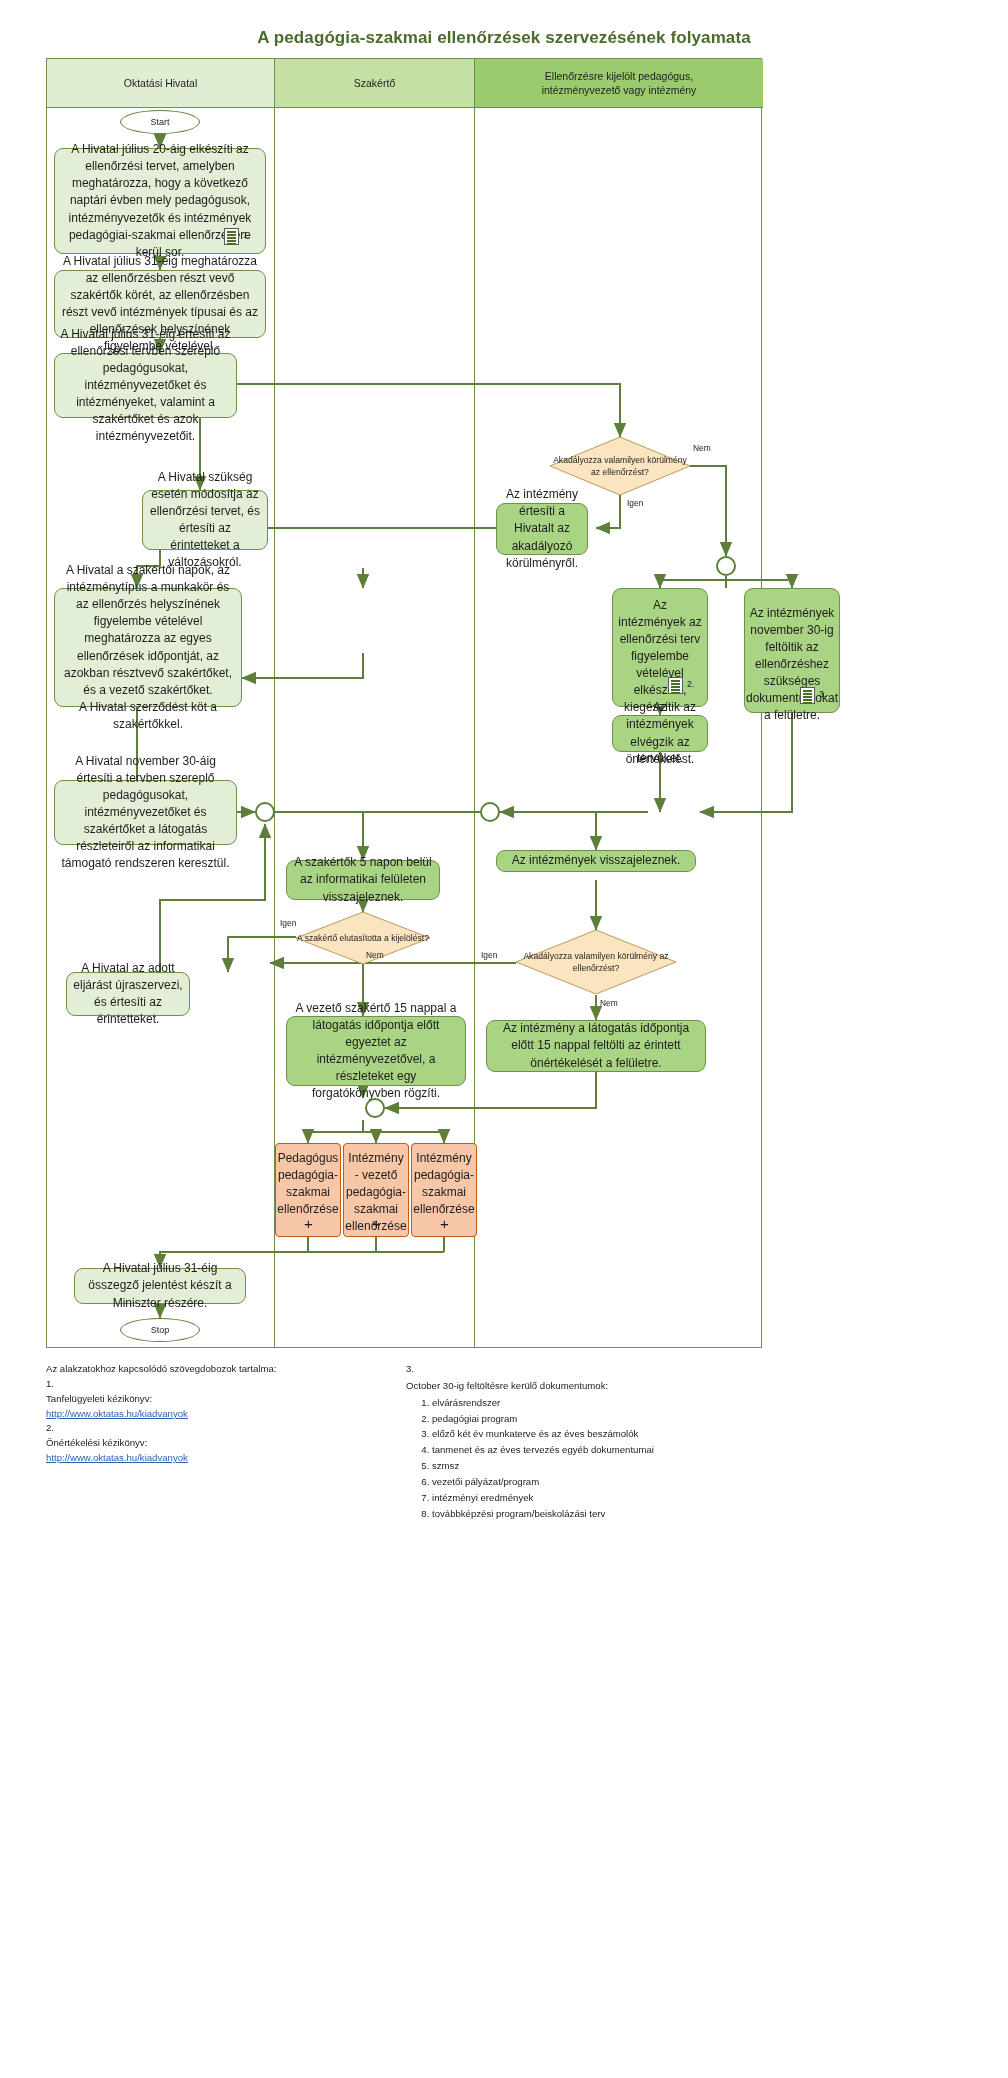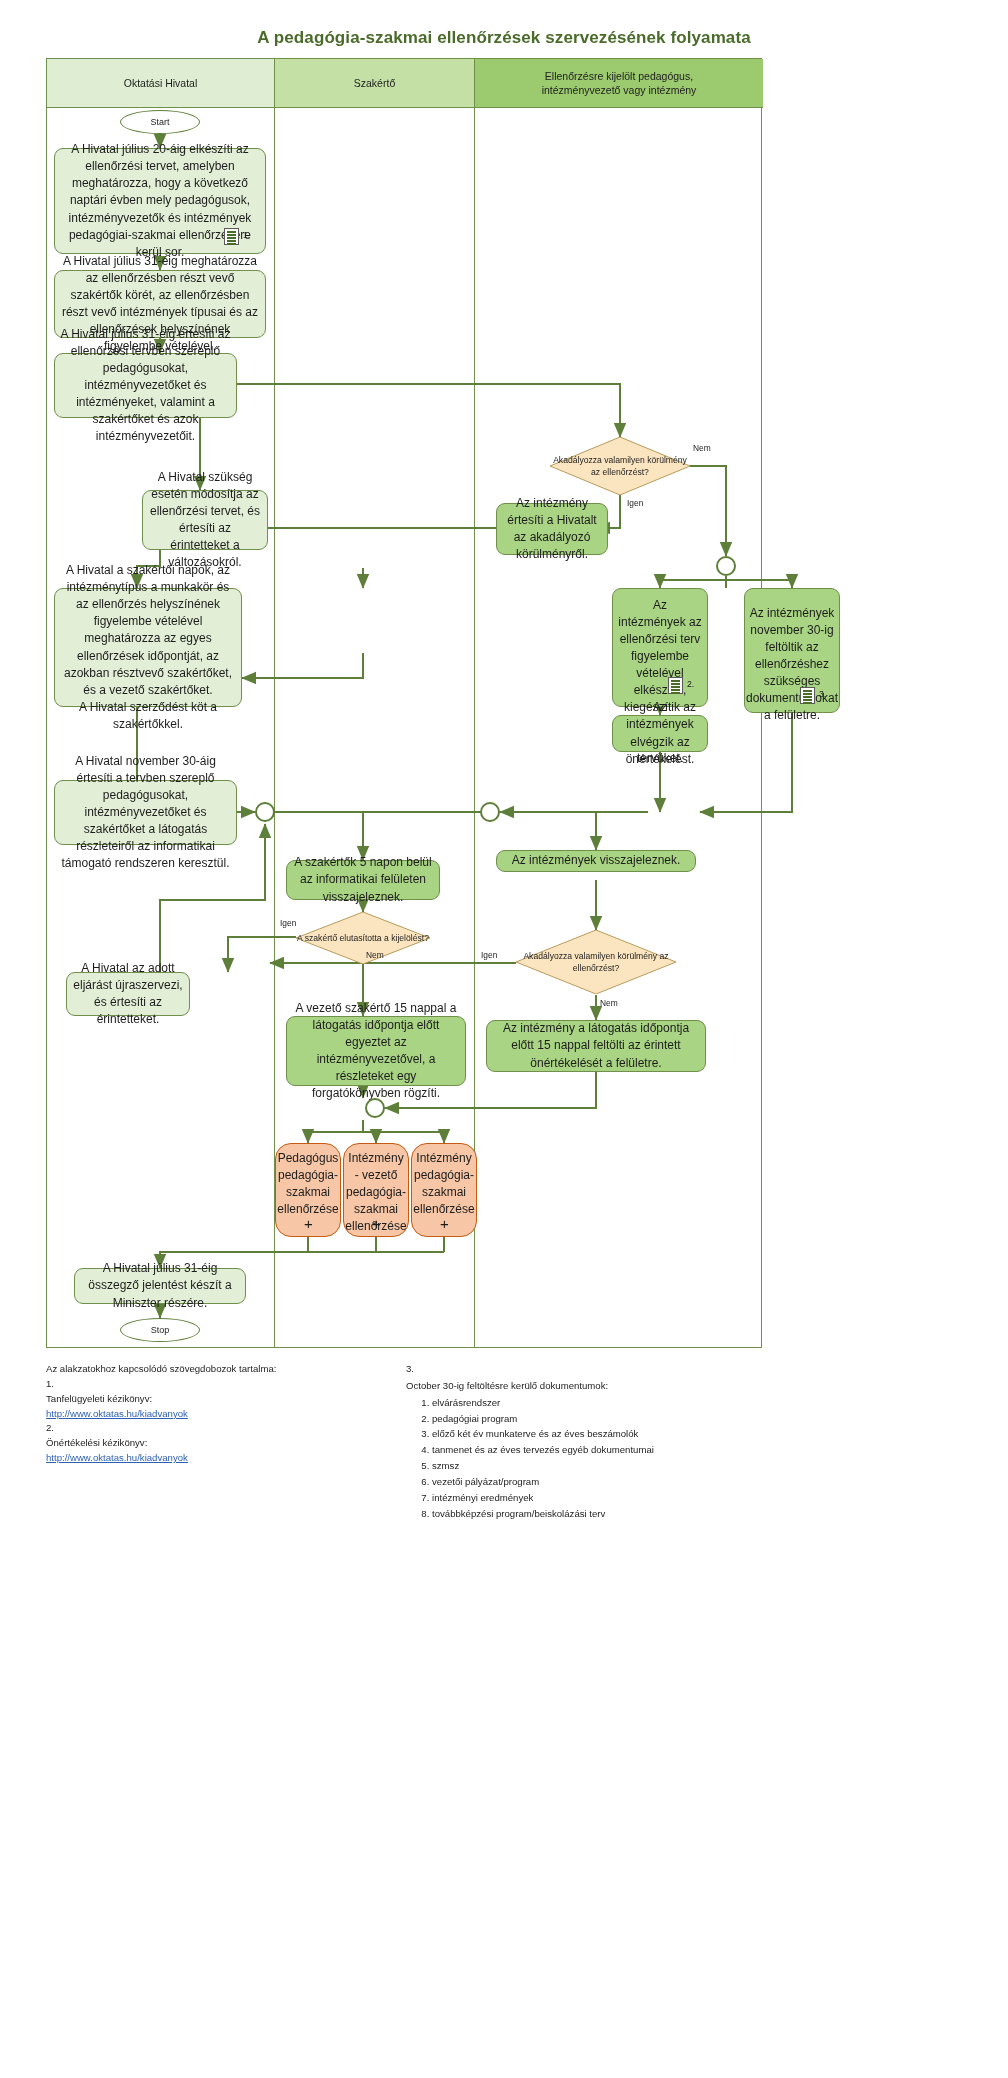--- a/index.html
+++ b/index.html
@@ -52,21 +52,21 @@
     position:absolute;
     display:flex; align-items:center; justify-content:center;
     text-align:center;
     font-size:12px; line-height:1.42;
     padding:4px 5px;
     white-space:pre-line;
   }
   .proc  { border:1px solid #6f8f4b; border-radius:9px; }
   .light { background:#e2efd6; }
   .mid   { background:#a8d483; }
-  .orange{ background:#f6c6a6; border:1px solid #c55a11; border-radius:16px; }
+  .orange{ background:#f6c6a6; border:1px solid #c55a11; border-radius:4px; }
   .term  {
     border:1.4px solid #5d7f39; border-radius:50%;
     background:#ffffff; font-size:9px;
   }
   .diamond-wrap { position:absolute; }
   .diamond-wrap svg { position:absolute; left:0; top:0; }
   .diamond-text {
     position:absolute; left:0; top:0; width:100%; height:100%;
     display:flex; align-items:center; justify-content:center;
     text-align:center; font-size:8.6px; line-height:1.4;
@@ -224,21 +224,21 @@
 
   <div class="diamond-wrap" style="left:550px; top:437px; width:140px; height:58px;">
     <svg width="140" height="58">
         <polygon points="70,0 140,29 70,58 0,29" fill="#fbe5c0" stroke="#b89a5a" stroke-width="1"></polygon>
       </svg>
     <div class="diamond-text">Akadályozza valamilyen körülmény az ellenőrzést?</div>
   </div>
   <div class="lbl" style="left:627px; top:498px;">Igen</div>
   <div class="lbl" style="left:693px; top:443px;">Nem</div>
 
-  <div class="node proc mid" style="left:496px; top:503px; width:112px; height:52px;">Az intézmény értesíti a Hivatalt az akadályozó körülményről.</div>
+  <div class="node proc mid" style="left:496px; top:503px; width:92px; height:52px;">Az intézmény értesíti a Hivatalt az akadályozó körülményről.</div>
 
   <div class="node proc light" style="left:142px; top:490px; width:126px; height:60px;">A Hivatal szükség esetén módosítja az ellenőrzési tervet, és értesíti az érintetteket  a változásokról.</div>
 
   <div class="conn" style="left:716px; top:556px;"></div>
 
   <div class="node proc light" style="left:54px; top:588px; width:188px; height:119px;">A Hivatal  a szakértői napok, az intézménytípus  a munkakör és az ellenőrzés helyszínének figyelembe vételével meghatározza az egyes ellenőrzések időpontját, az azokban résztvevő  szakértőket,  és a vezető  szakértőket.
 A Hivatal szerződést köt a szakértőkkel.</div>
 
 
   <div class="node proc mid" style="left:612px; top:588px; width:96px; height:119px; align-items:flex-start; padding-top:8px;">Az intézmények az ellenőrzési terv figyelembe vételével elkészítik, kiegészítik az éves önértékelési tervüket.</div>

